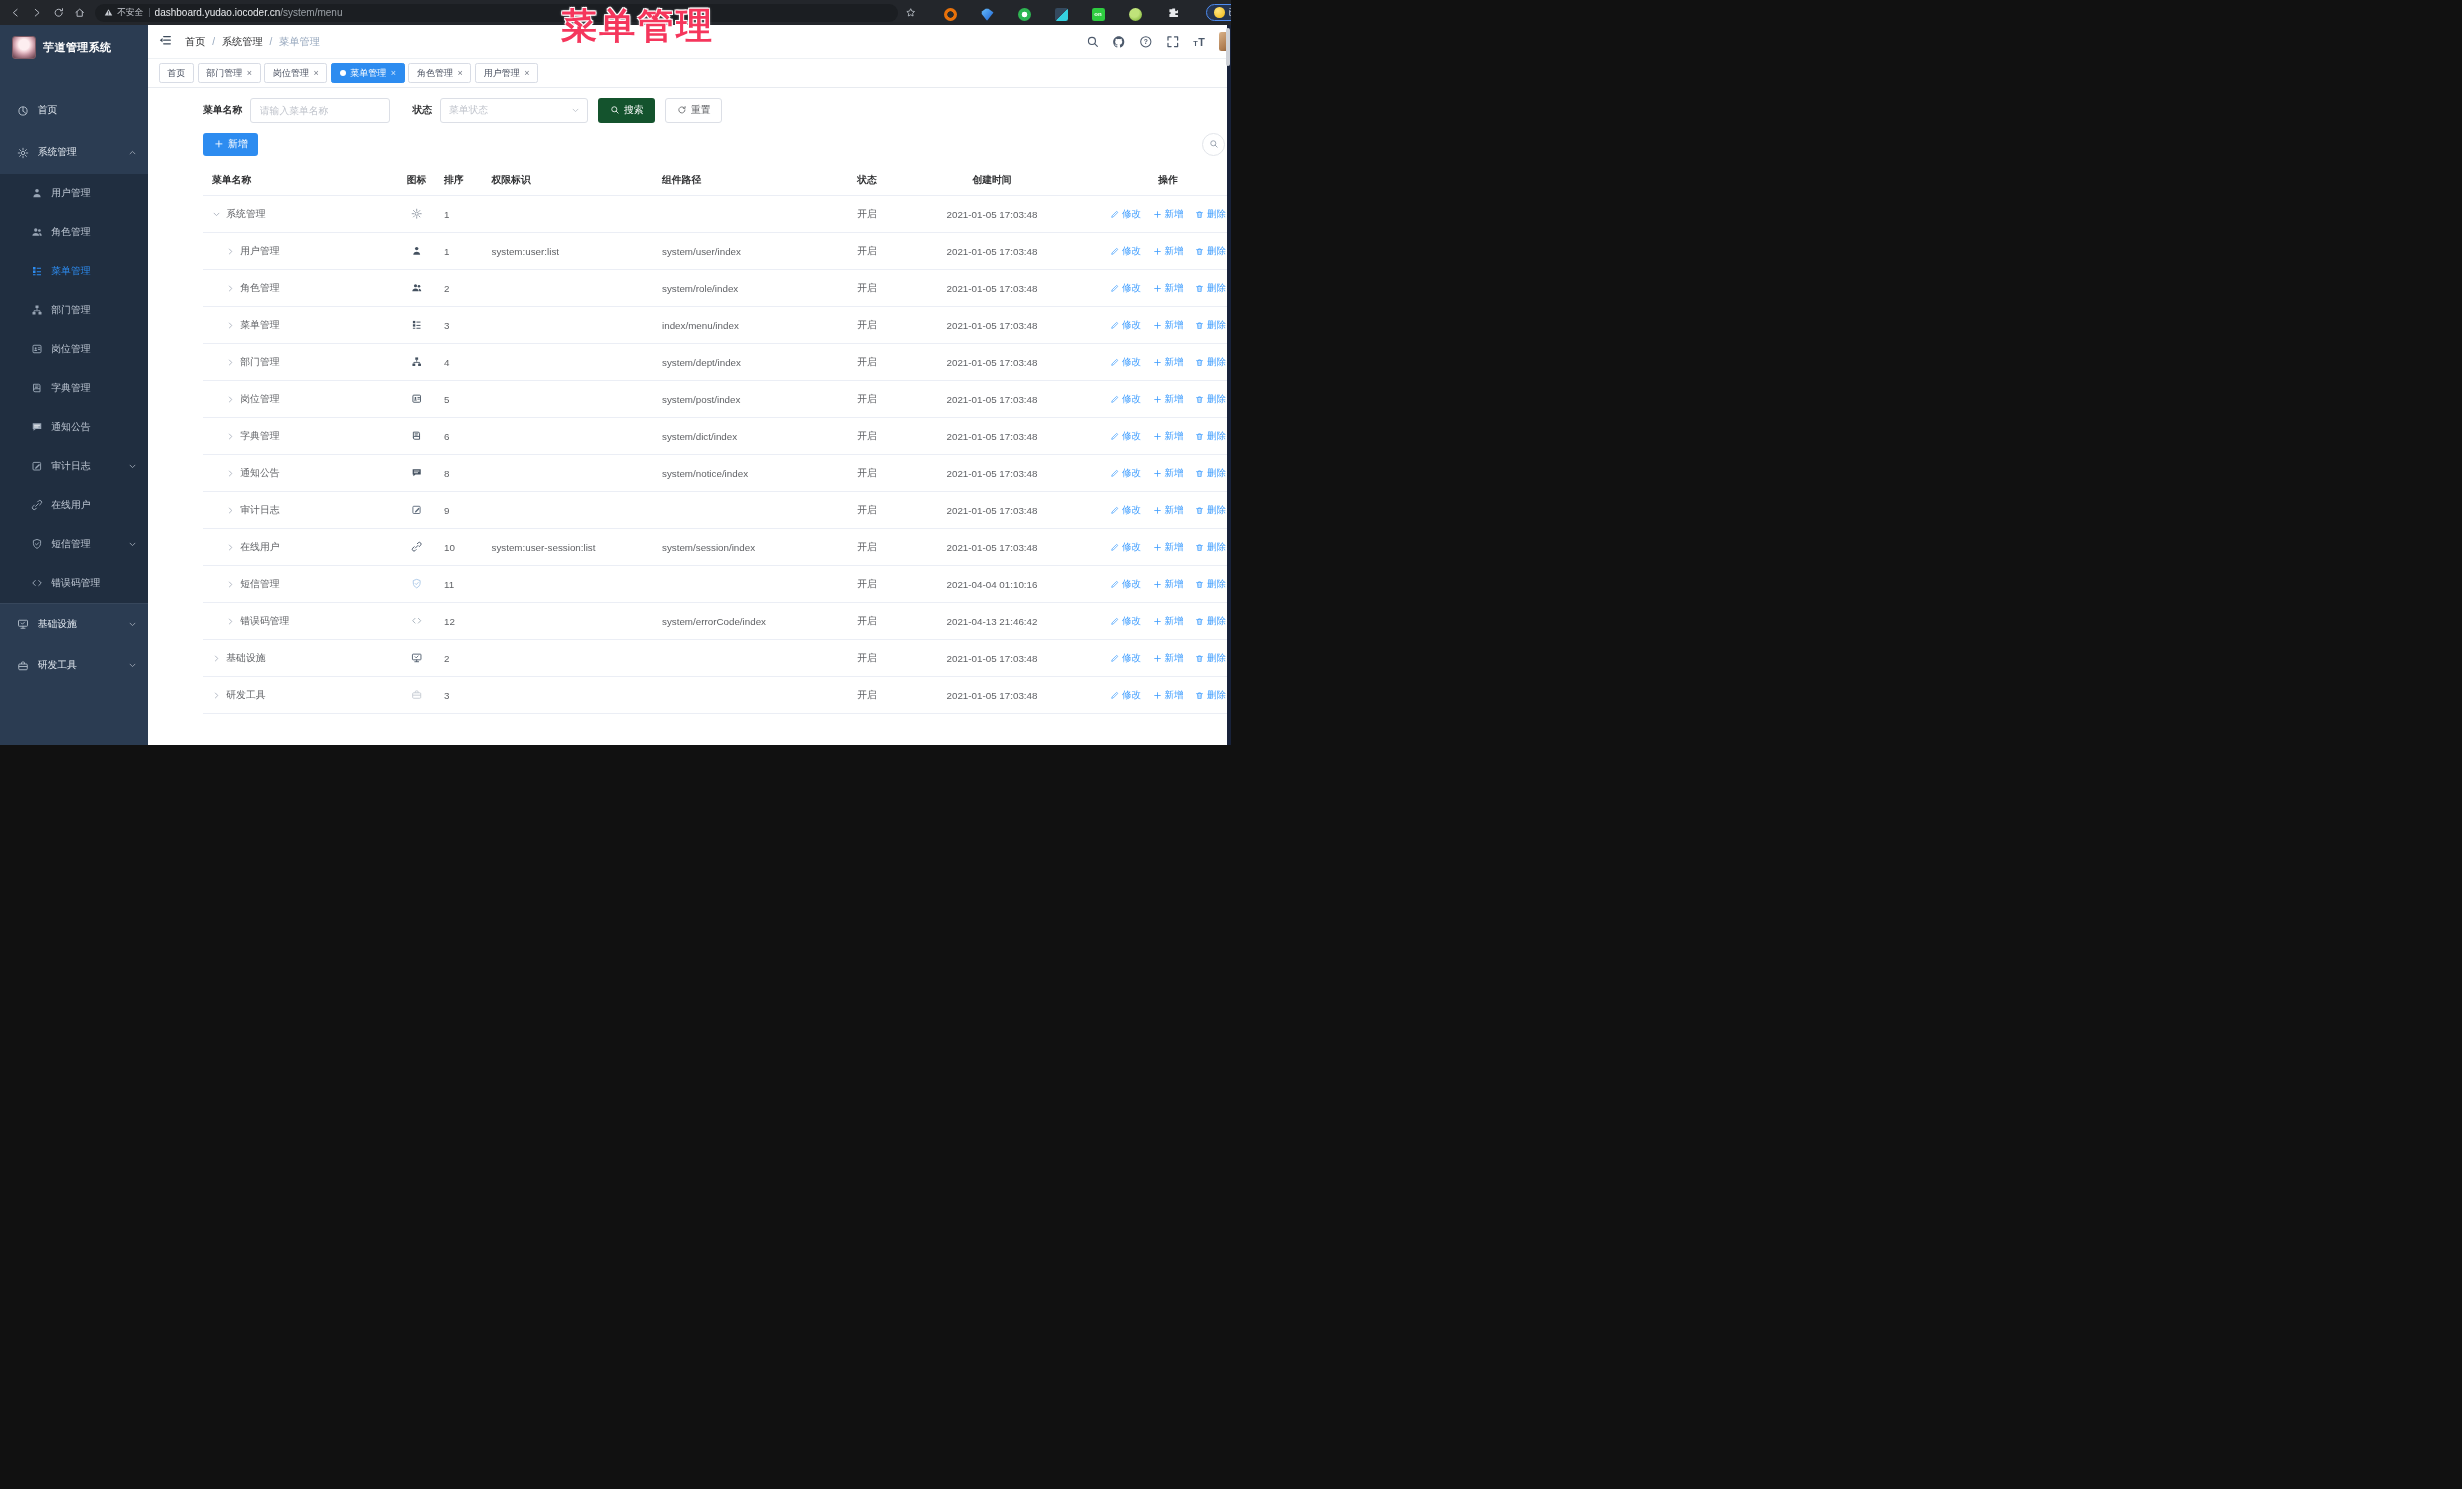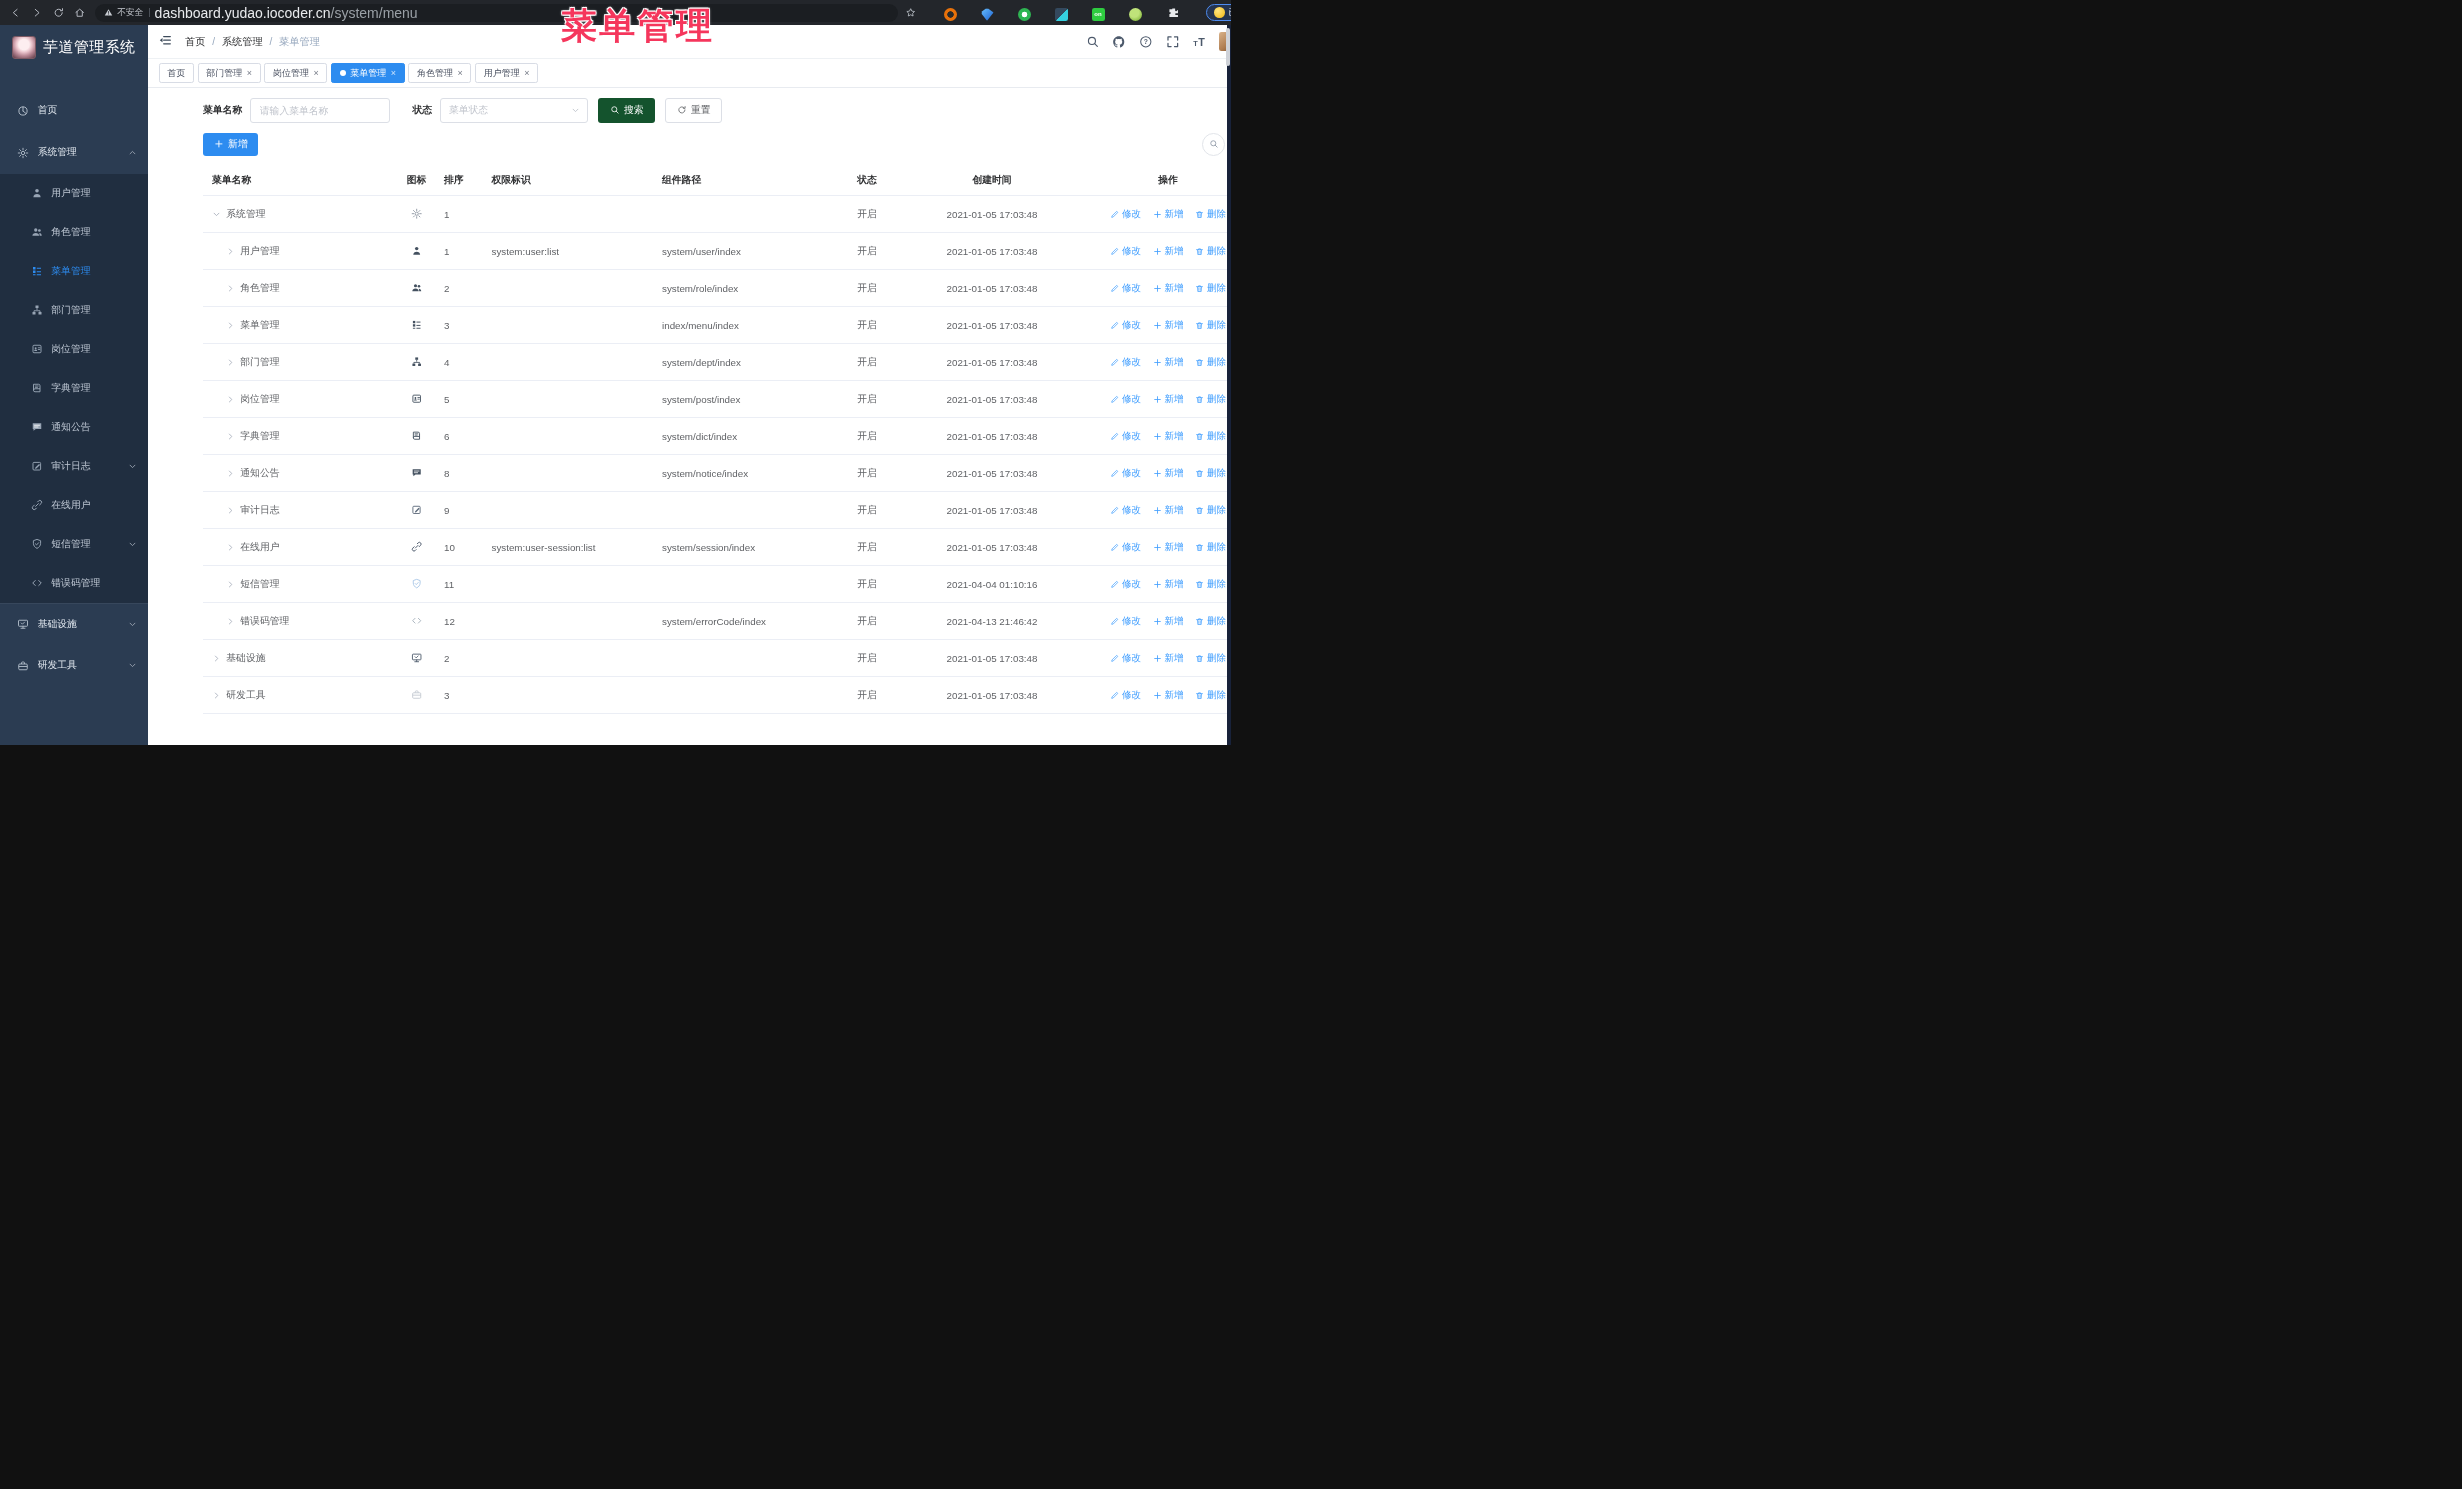--- a/index.html
+++ b/index.html
@@ -8,36 +8,36 @@
   .screen { position:relative; width:1231px; height:745px; background:#fff; overflow:hidden; }
 
   
   .browser-bar { height:25px; background:#23262b; display:flex; align-items:center; padding:0 7.6px; gap:4.5px; }
   .b-ico { width:16.7px; height:16.7px; display:flex; align-items:center; justify-content:center; color:#b9bec6; flex:0 0 auto; }
   .b-ico svg { width:11.4px; height:11.4px; }
   .url-pill { height:18px; flex:0 0 auto; width:803px; background:#1b1e22; border-radius:9.8px; display:flex; align-items:center; padding:0 9px; gap:5.3px; margin-left:3px;text-align:right; }
   .url-warn { color:#c7cbd1; display:flex; align-items:center; gap:3.8px; font-size:8.7px; }
   .url-warn svg { width:9px; height:9px; }
   .url-sep { width:0.8px; height:9.8px; background:#4a4f56; }
-  .url-text { font-size:14px; color:#e8eaed; white-space:nowrap; }
+  .url-text { font-size:10px; color:#e8eaed; white-space:nowrap; }
   .url-text .path { color:#9aa0a6; }
   .b-right { display:flex; align-items:flex-end; margin-left:auto; gap:24px; }
   .ext { width:13px; height:13px; border-radius:50%; flex:0 0 auto; }
   .pill { height:16.7px; border-radius:9px; display:flex; align-items:center; font-size:8.7px; padding:0 6.8px; gap:3.8px; flex:0 0 auto; }
   .pill-paused { background:#253450; border:1.5px solid #4e8cf0; color:#e8eaed; }
   .emoji-face { width:10.6px; height:10.6px; border-radius:50%; background:radial-gradient(circle at 35% 35%,#ffe680,#f7c531 70%,#d99a12); }
   .pill-update { background:#3a2727; border:1.5px solid #e55f4d; color:#ff8d75; font-weight:700;font-style:italic; }
   .pill-update .dots { color:#e87b4f; font-size:8.3px; letter-spacing:0; }
 
   
   .app { display:flex; height:720px; }
   .sidebar { width:148px; background:#2b3c52; color:#bfc8d4; flex:0 0 auto; display:flex; flex-direction:column; }
   .logo-row { height:45px; display:flex; align-items:center; padding-left:12px; gap:7.6px; }
   .logo-img { width:23.5px; height:23.5px; border-radius:3px; background:radial-gradient(circle at 50% 36%,#fdeef0 0 30%,#e9c3cb 45%,#b98895 65%,#5f3a46 100%); border:0.8px solid #7d5a64; }
-  .logo-title { color:#fff; font-size:15px; font-weight:400; letter-spacing:0.4px; }
+  .logo-title { color:#fff; font-size:11px; font-weight:700; letter-spacing:0.4px; }
   .menu { padding-top:19.7px; }
   .s-item { position:relative; display:flex; align-items:center; cursor:pointer; }
   .s-item.top { height:42px; padding-left:17.4px; font-size:9.8px; color:#e3e9f0; }
   .s-item.sub { height:39px; padding-left:31px; font-size:9.8px; background:#202e40; color:#bfc8d4; }
   .s-item .s-ico { width:12px; height:12px; margin-right:8.3px; flex:0 0 auto; color:#aeb9c6; }
   .s-item.sub .s-ico { color:#97a4b4; }
   .s-item.active { color:#2d8cf0; }
   .s-item.active .s-ico { color:#2d8cf0; }
   .s-item .chev { position:absolute; right:11.4px; width:9px; height:9px; color:#98a3b0; }
   .s-item.top.after-sub { border-top:0.8px solid rgba(255,255,255,.06); }

